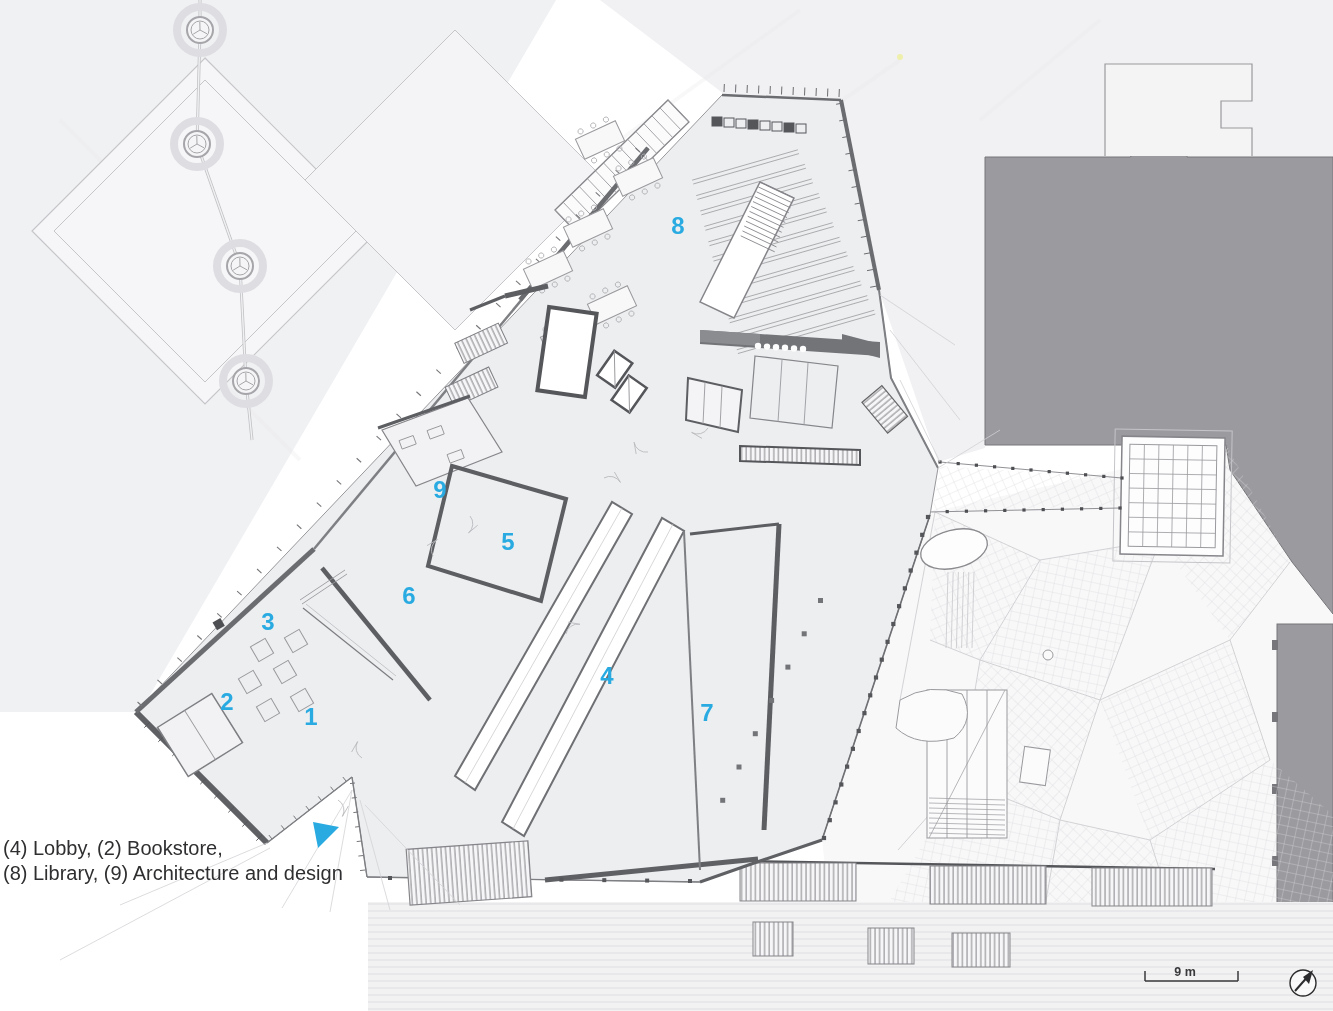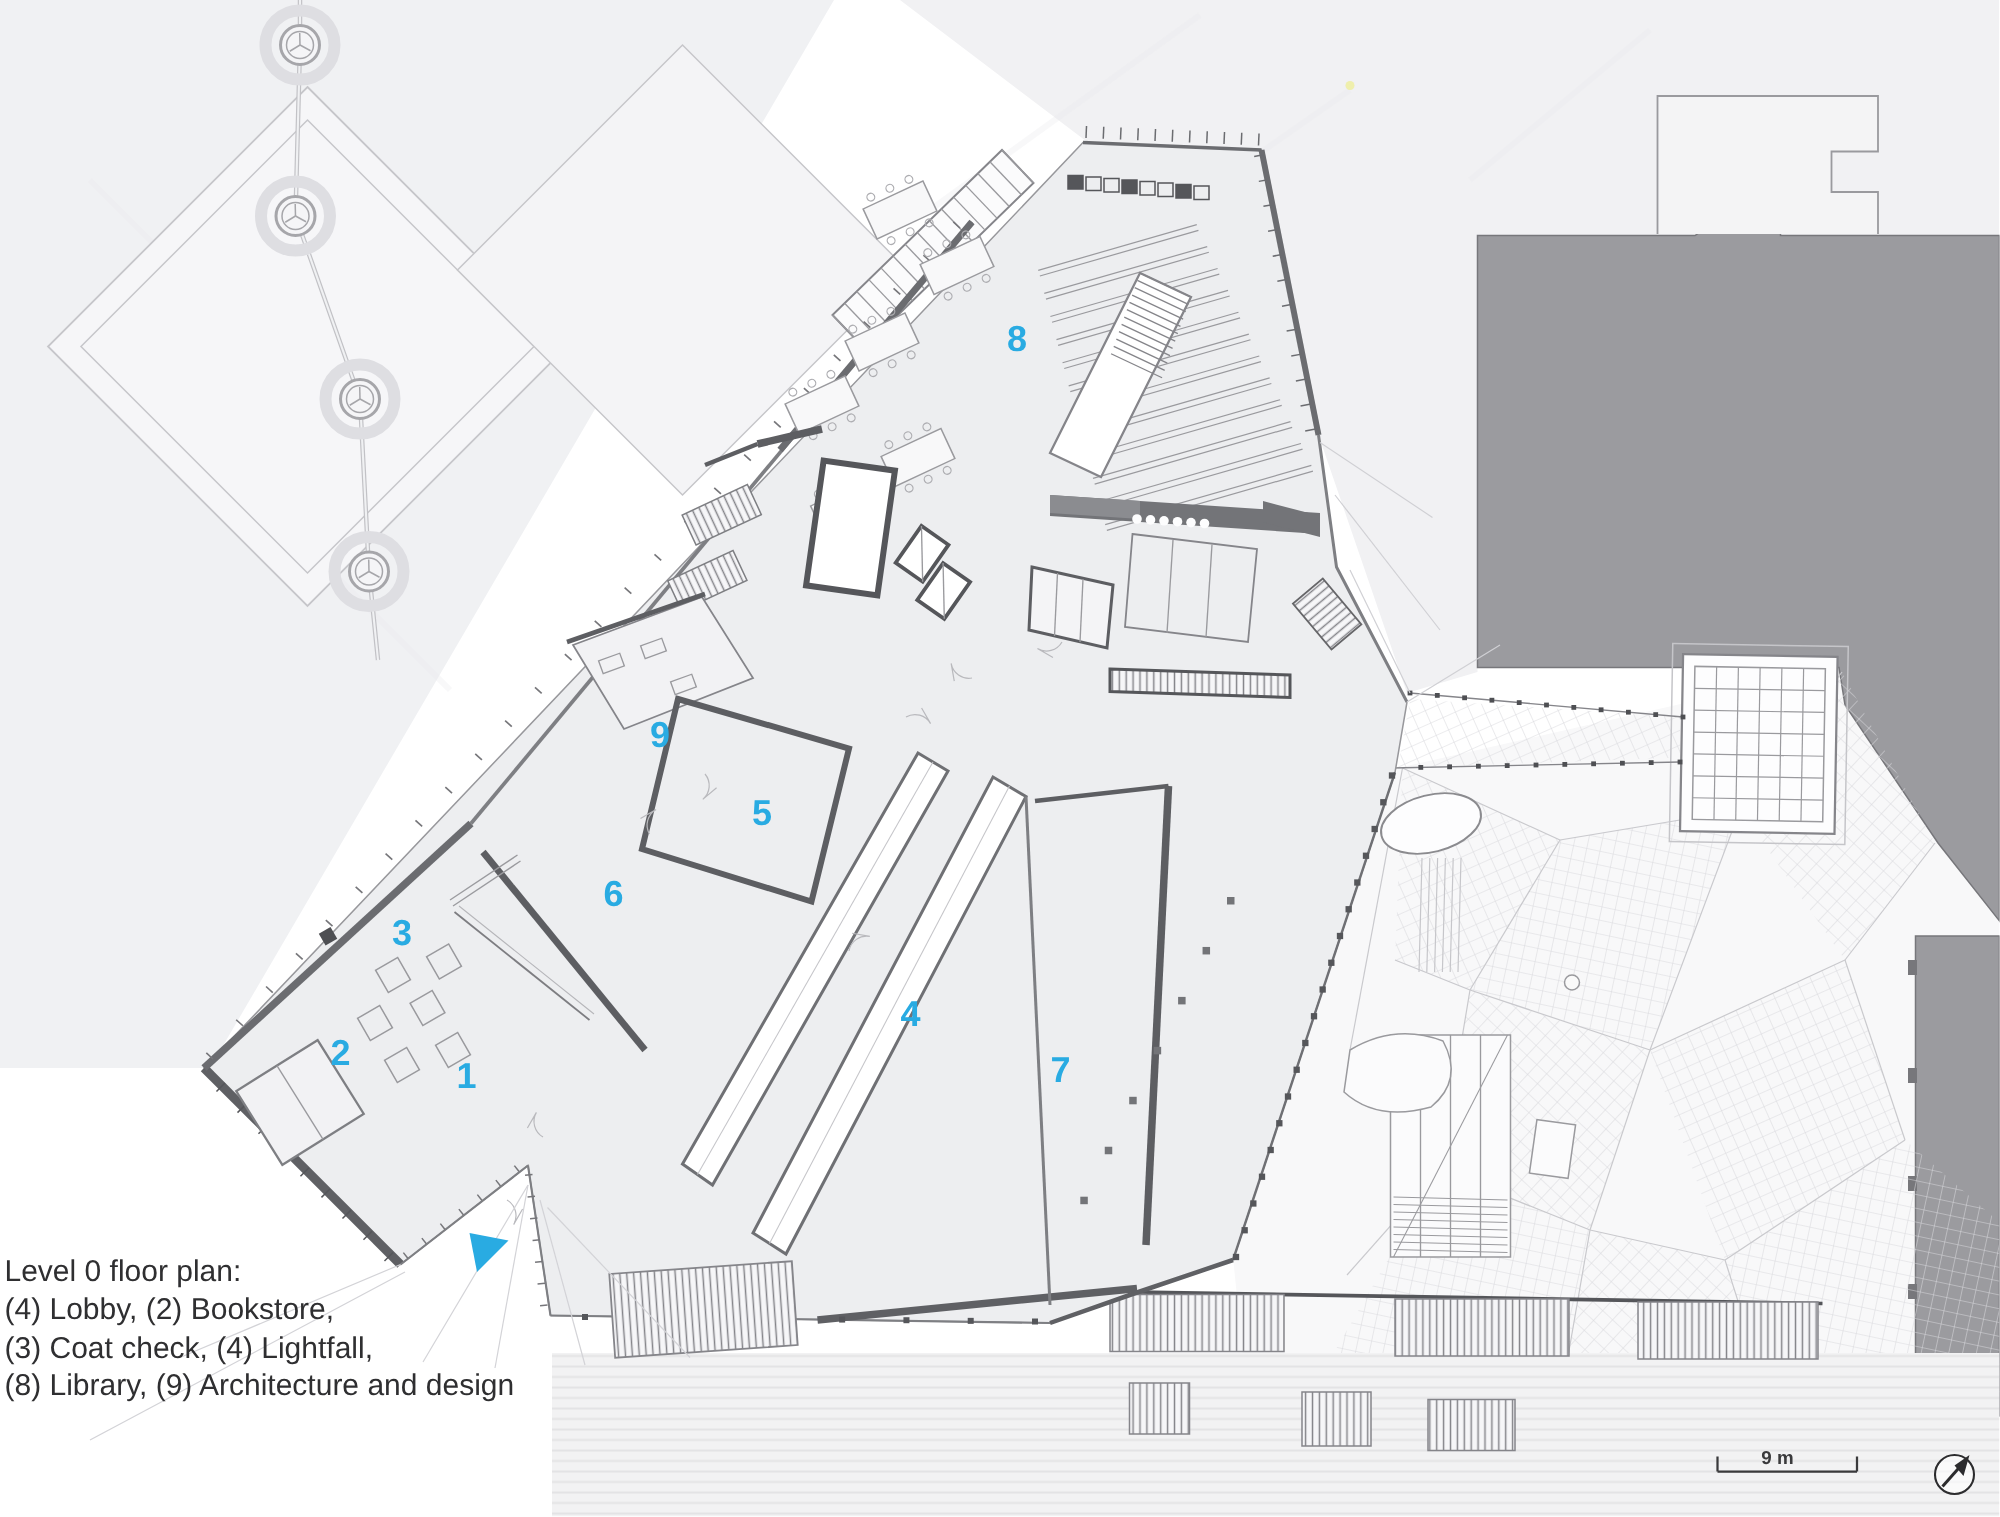--- a/index.html
+++ b/index.html
@@ -610,18 +610,16 @@
   </g>
 
   <g>
     <circle cx="1303" cy="983" r="13" fill="rgba(255,255,255,0.6)" stroke="#2c2c2e" stroke-width="1.4"></circle>
     <line x1="1295" y1="991" x2="1310" y2="974" stroke="#2c2c2e" stroke-width="2"></line>
     <polygon points="1313,970 1303,977 1309,984" fill="#2c2c2e"></polygon>
   </g>
 </svg>
 
 <div class="legend">
-  <div>Level 0 floor plan:</div>
   <div>(4) Lobby, (2) Bookstore,</div>
-  <div>(3) Coat check, (4) Lightfall,</div>
   <div>(8) Library, (9) Architecture and design</div>
 </div>
 </div>
 
 </body></html>

